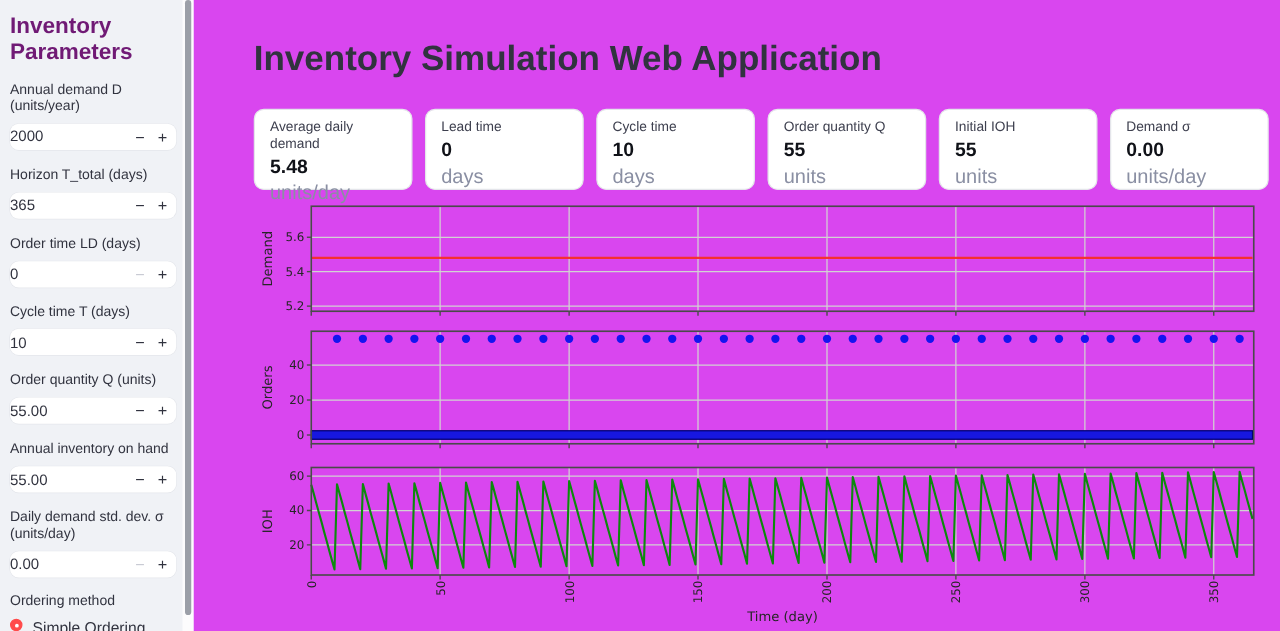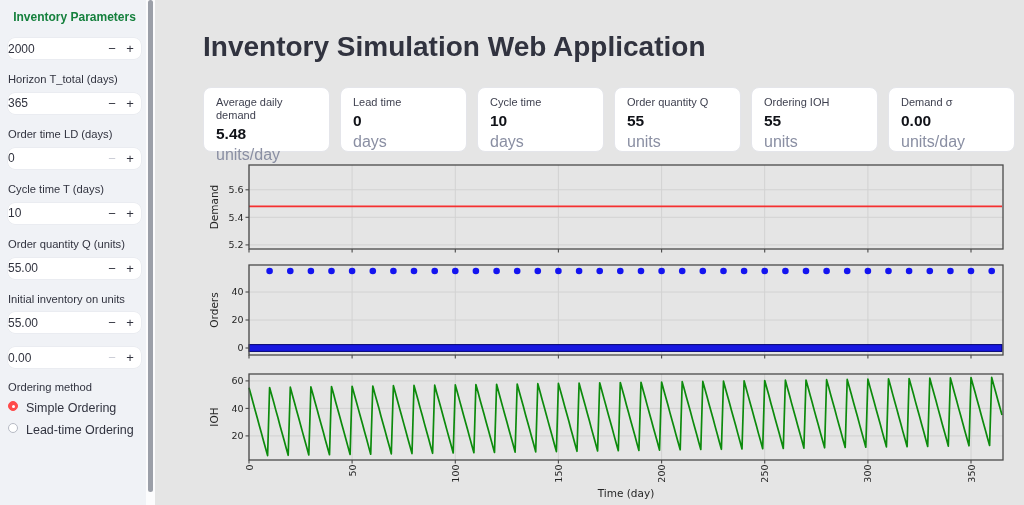--- a/index.html
+++ b/index.html
@@ -8,21 +8,21 @@
     background:#ffffff;color:#31333f;
     font-family:"Liberation Sans",sans-serif;
   }
   
   .sidebar{
     position:absolute;left:0;top:0;width:155px;height:505px;
     background:#f0f2f6;box-sizing:border-box;padding:0 14px 0 8px;
   }
   .sb-track{position:absolute;right:0;top:0;width:9px;height:505px;background:#fcfcfd;}
   .sb-thumb{position:absolute;left:2px;top:0;width:4.5px;height:492px;background:#9b9fa8;border-radius:3px;}
-  .sb-header{padding-top:10px;font-weight:700;font-size:12px;color:#15803d;text-align:center;}
+  .sb-header{padding-top:10px;font-weight:700;font-size:18px;color:#701a75;}
   .field{margin-top:14px;}
   .field .flabel{display:block;font-size:11.2px;color:#31333f;margin-bottom:7px;line-height:1.15;}
   .numinput{
     height:21px;background:#ffffff;border-radius:7px;display:flex;align-items:center;
     font-size:12px;color:#31333f;box-shadow:0 0 0 0.5px rgba(49,51,63,0.06);
   }
   .numinput .val{flex:1;}
   .step{
     width:18px;height:21px;border:none;background:none;padding:0;margin:0;
     font-family:"Liberation Sans",sans-serif;font-size:13px;color:#31333f;
@@ -31,40 +31,41 @@
   .step.plus{margin-right:2px;}
   .step.disabled{color:#c9cbd4;}
   .rg-label{margin-top:13px;font-size:11.2px;color:#31333f;}
   .radio{display:flex;align-items:flex-start;gap:8px;margin-top:8px;font-size:12.5px;cursor:pointer;}
   .rdot{width:10px;height:10px;border-radius:50%;background:#fff;border:1px solid #b6bac4;box-sizing:border-box;position:relative;flex:0 0 auto;}
   .rdot.checked{background:#ff4b4b;border-color:#ff4b4b;}
   .rdot.checked::after{
     content:"";position:absolute;left:3px;top:3px;width:3px;height:3px;border-radius:50%;background:#fff;
   }
   
-  .main{position:absolute;left:155px;top:0;width:869px;height:505px;background:#e5e5e5;}
+  .main{position:absolute;left:155px;top:0;width:869px;height:505px;background:#d946ef;}
   .page-title{position:absolute;left:48px;top:31px;margin:0;font-size:28px;font-weight:700;color:#31333f;}
   .cards{position:absolute;left:48px;top:87px;width:812px;display:flex;gap:10px;}
   .card{
     flex:1;box-sizing:border-box;height:65px;background:#fff;border:1px solid #e4e5ea;
     border-radius:8px;padding:8px 12px;
   }
   .m-label{font-size:11px;color:#3d3f4e;line-height:1.2;}
   .m-value{font-size:15.5px;font-weight:700;color:#101218;margin-top:3px;}
   .m-unit{font-size:16px;color:#8a8fa3;margin-top:3px;}
   
   #charts{position:absolute;left:0;top:0;width:1024px;height:505px;pointer-events:none;}
 </style>
 </head>
 <body>
 
 <aside class="sidebar">
   <div class="sb-header">Inventory Parameters</div>
 
   <div class="field">
+    <span class="flabel">Annual demand D (units/year)</span>
     <div class="numinput">
       <span class="val">2000</span>
       <button class="step minus">
           <span>−</span>
         </button>
       <button class="step plus">
           <span>+</span>
         </button>
     </div>
   </div>
@@ -115,33 +116,34 @@
       <button class="step minus">
           <span>−</span>
         </button>
       <button class="step plus">
           <span>+</span>
         </button>
     </div>
   </div>
 
   <div class="field">
-    <span class="flabel">Initial inventory on units</span>
+    <span class="flabel">Annual inventory on hand</span>
     <div class="numinput">
       <span class="val">55.00</span>
       <button class="step minus">
           <span>−</span>
         </button>
       <button class="step plus">
           <span>+</span>
         </button>
     </div>
   </div>
 
   <div class="field">
+    <span class="flabel">Daily demand std. dev. σ (units/day)</span>
     <div class="numinput">
       <span class="val">0.00</span>
       <button class="step minus disabled">
           <span>−</span>
         </button>
       <button class="step plus">
           <span>+</span>
         </button>
     </div>
   </div>
@@ -179,21 +181,21 @@
       <div class="m-label">Cycle time</div>
       <div class="m-value">10</div>
       <div class="m-unit">days</div>
     </div>
     <div class="card">
       <div class="m-label">Order quantity Q</div>
       <div class="m-value">55</div>
       <div class="m-unit">units</div>
     </div>
     <div class="card">
-      <div class="m-label">Ordering IOH</div>
+      <div class="m-label">Initial IOH</div>
       <div class="m-value">55</div>
       <div class="m-unit">units</div>
     </div>
     <div class="card">
       <div class="m-label">Demand σ</div>
       <div class="m-value">0.00</div>
       <div class="m-unit">units/day</div>
     </div>
   </div>
 </main>

